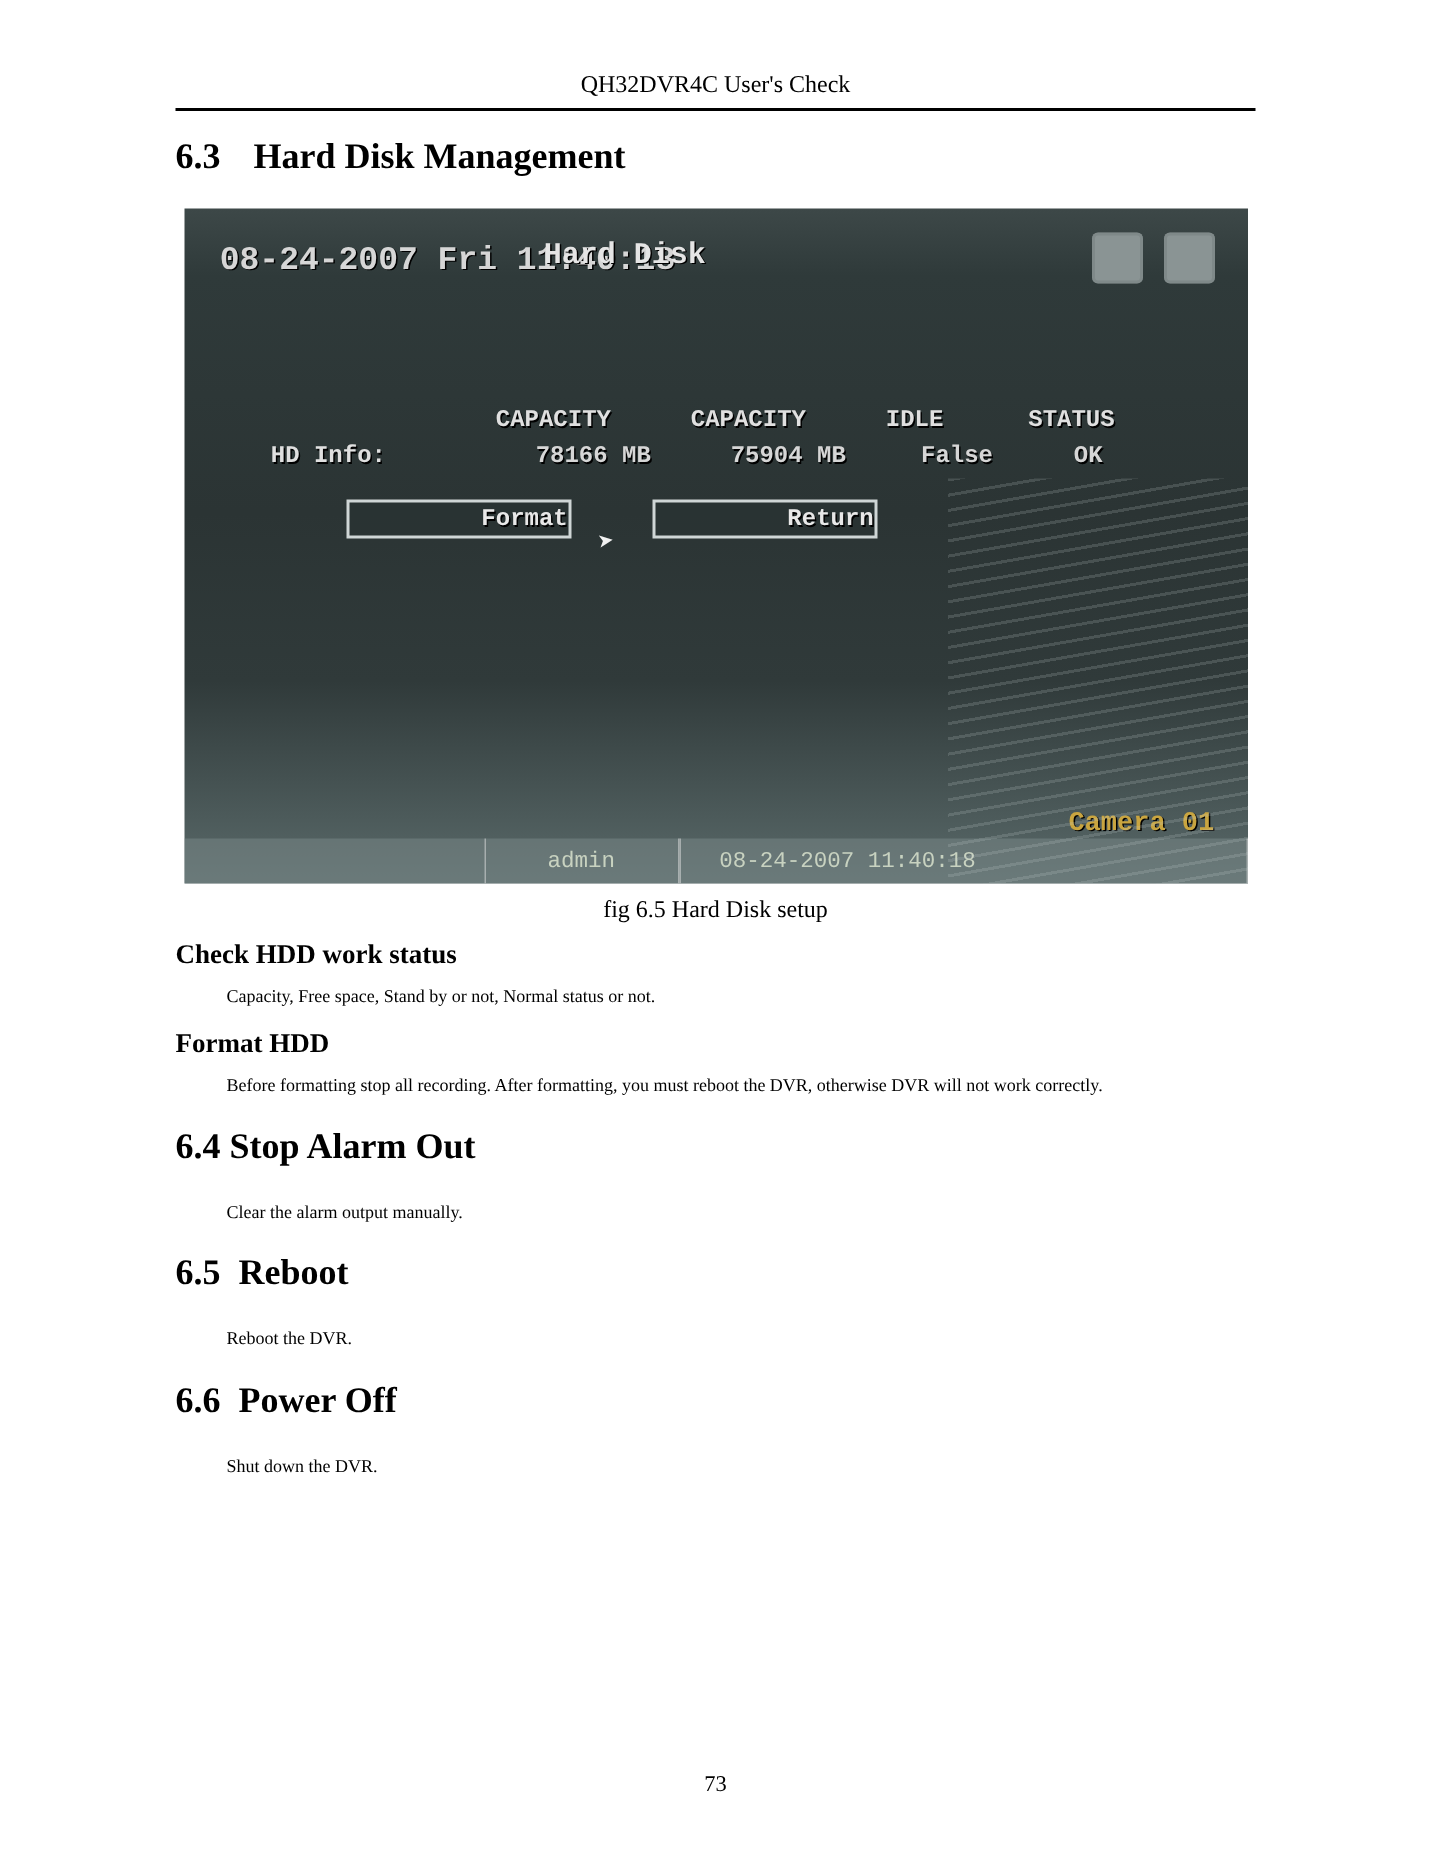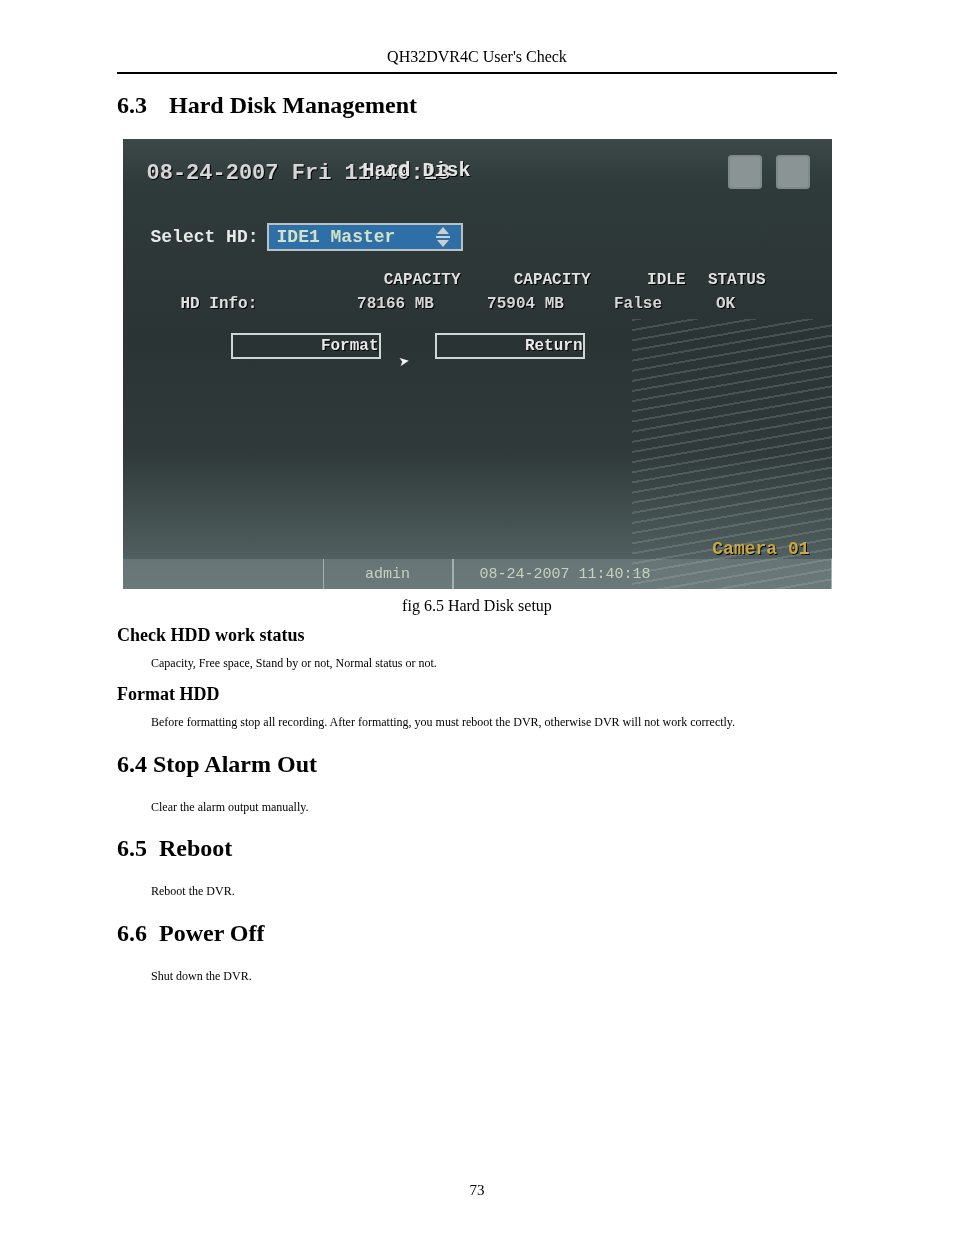--- a/index.html
+++ b/index.html
@@ -98,21 +98,21 @@
   .spinner::before{ top:-1px; border-bottom:7px solid #c9d0d0; }
   .spinner::after{ bottom:-1px; border-top:7px solid #c9d0d0; }
   .dvr .cols{
     position:absolute; top:132px; left:58px; right:30px;
     font-size:16px; font-weight:bold;
     display:grid;
     grid-template-columns: 150px 130px 130px 95px 80px;
     row-gap:6px;
     text-shadow:1px 1px 0 #000;
   }
-  .dvr .cols .hdr{ color:#e0e0e0; text-align:right;}
+  .dvr .cols .hdr{ color:#e0e0e0; text-align:left;}
   .dvr .cols .lbl{ color:#e0e0e0; text-align:left; }
   .dvr .cols .val{ color:#d6d6d6; text-align:center; }
   .dvr .btnrow{ position:absolute; top:194px; left:108px; display:flex; gap:54px; align-items:center;}
   .dvr .btn{
     width:150px; height:26px;
     border:2px solid #cfd6d6;
     background:rgba(40,50,50,0.4);
     text-align:right; line-height:22px;
     font-size:16px; font-weight:bold; color:#e8e8e8;
     text-shadow:1px 1px 0 #000;
@@ -157,27 +157,20 @@
 
   <div class="figure-wrap">
     <div class="dvr">
       <div class="ts">08-24-2007 Fri 11:40:18</div>
       <div class="dialog-title">Hard Disk</div>
       <div class="topicons">
         <span class="topicon"></span>
         <span class="topicon"></span>
       </div>
 
-      <div class="select-row">
-        <span>Select HD:</span>
-        <span class="select-box">
-          <span>IDE1 Master</span>
-          <span class="spinner"></span>
-        </span>
-      </div>
 
       <div class="cols">
         <span class="hdr"></span>
         <span class="hdr">CAPACITY</span>
         <span class="hdr">CAPACITY</span>
         <span class="hdr">IDLE</span>
         <span class="hdr">STATUS</span>
 
         <span class="lbl">HD Info:</span>
         <span class="val">78166 MB</span>

